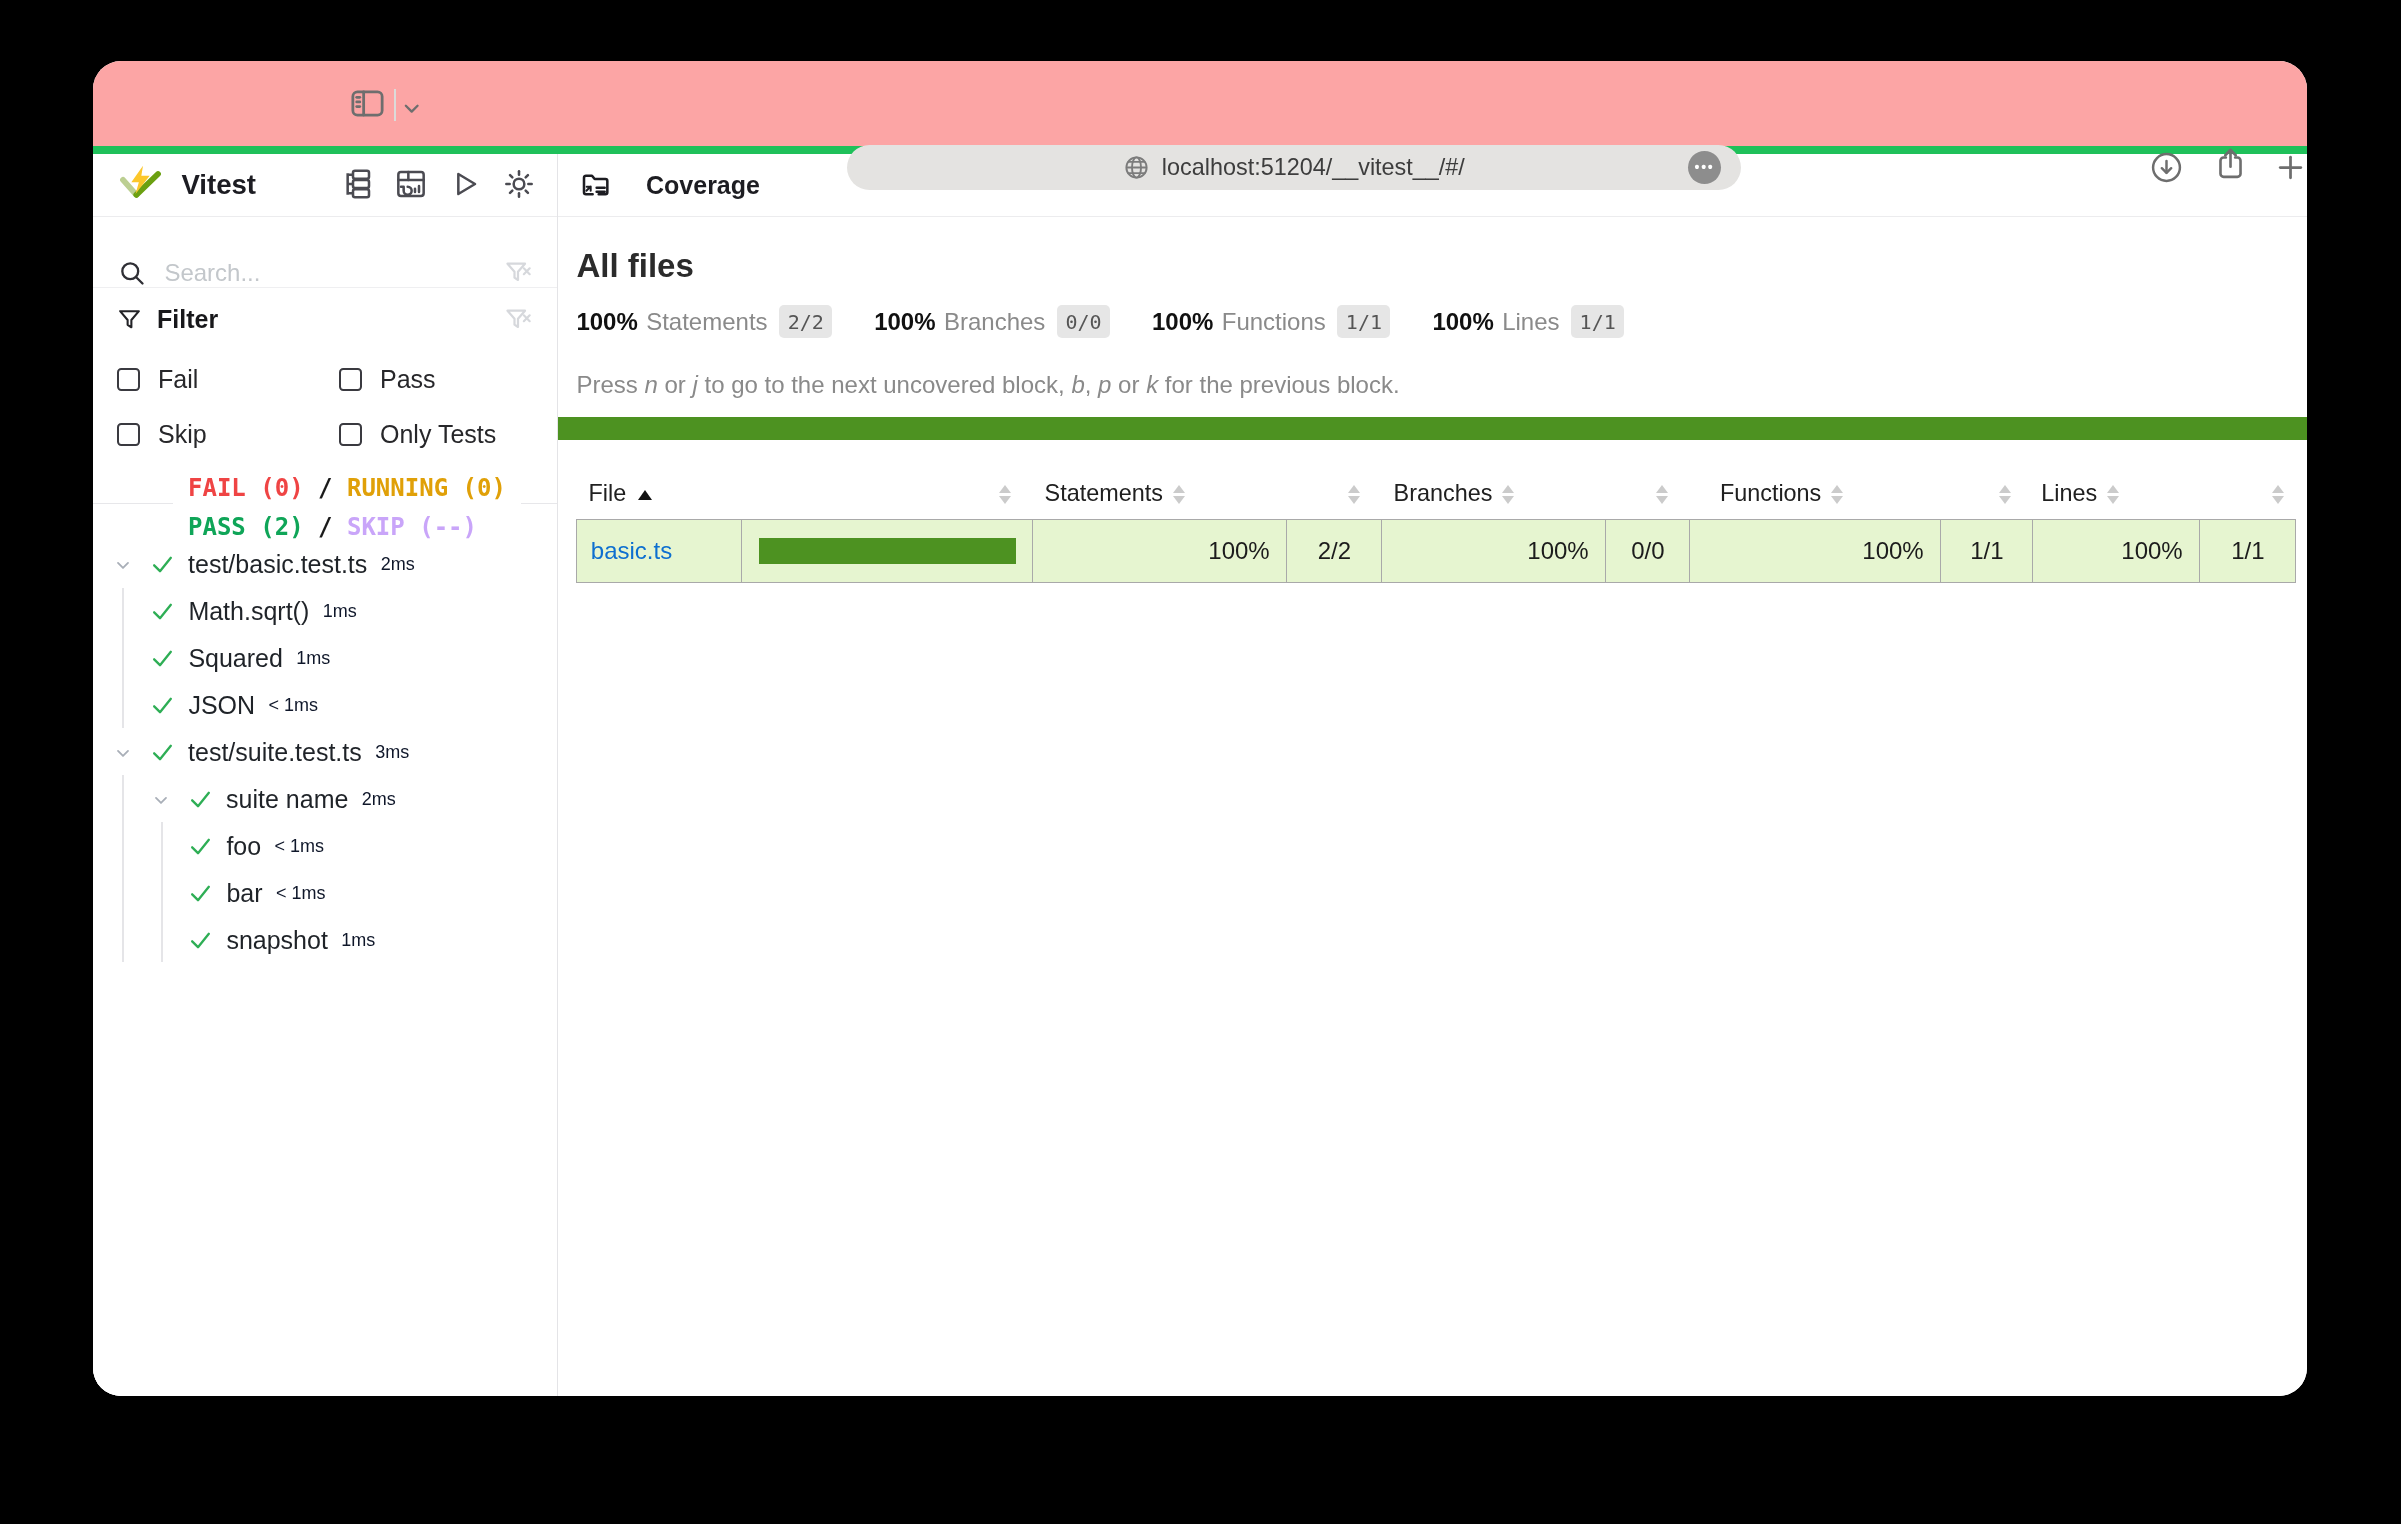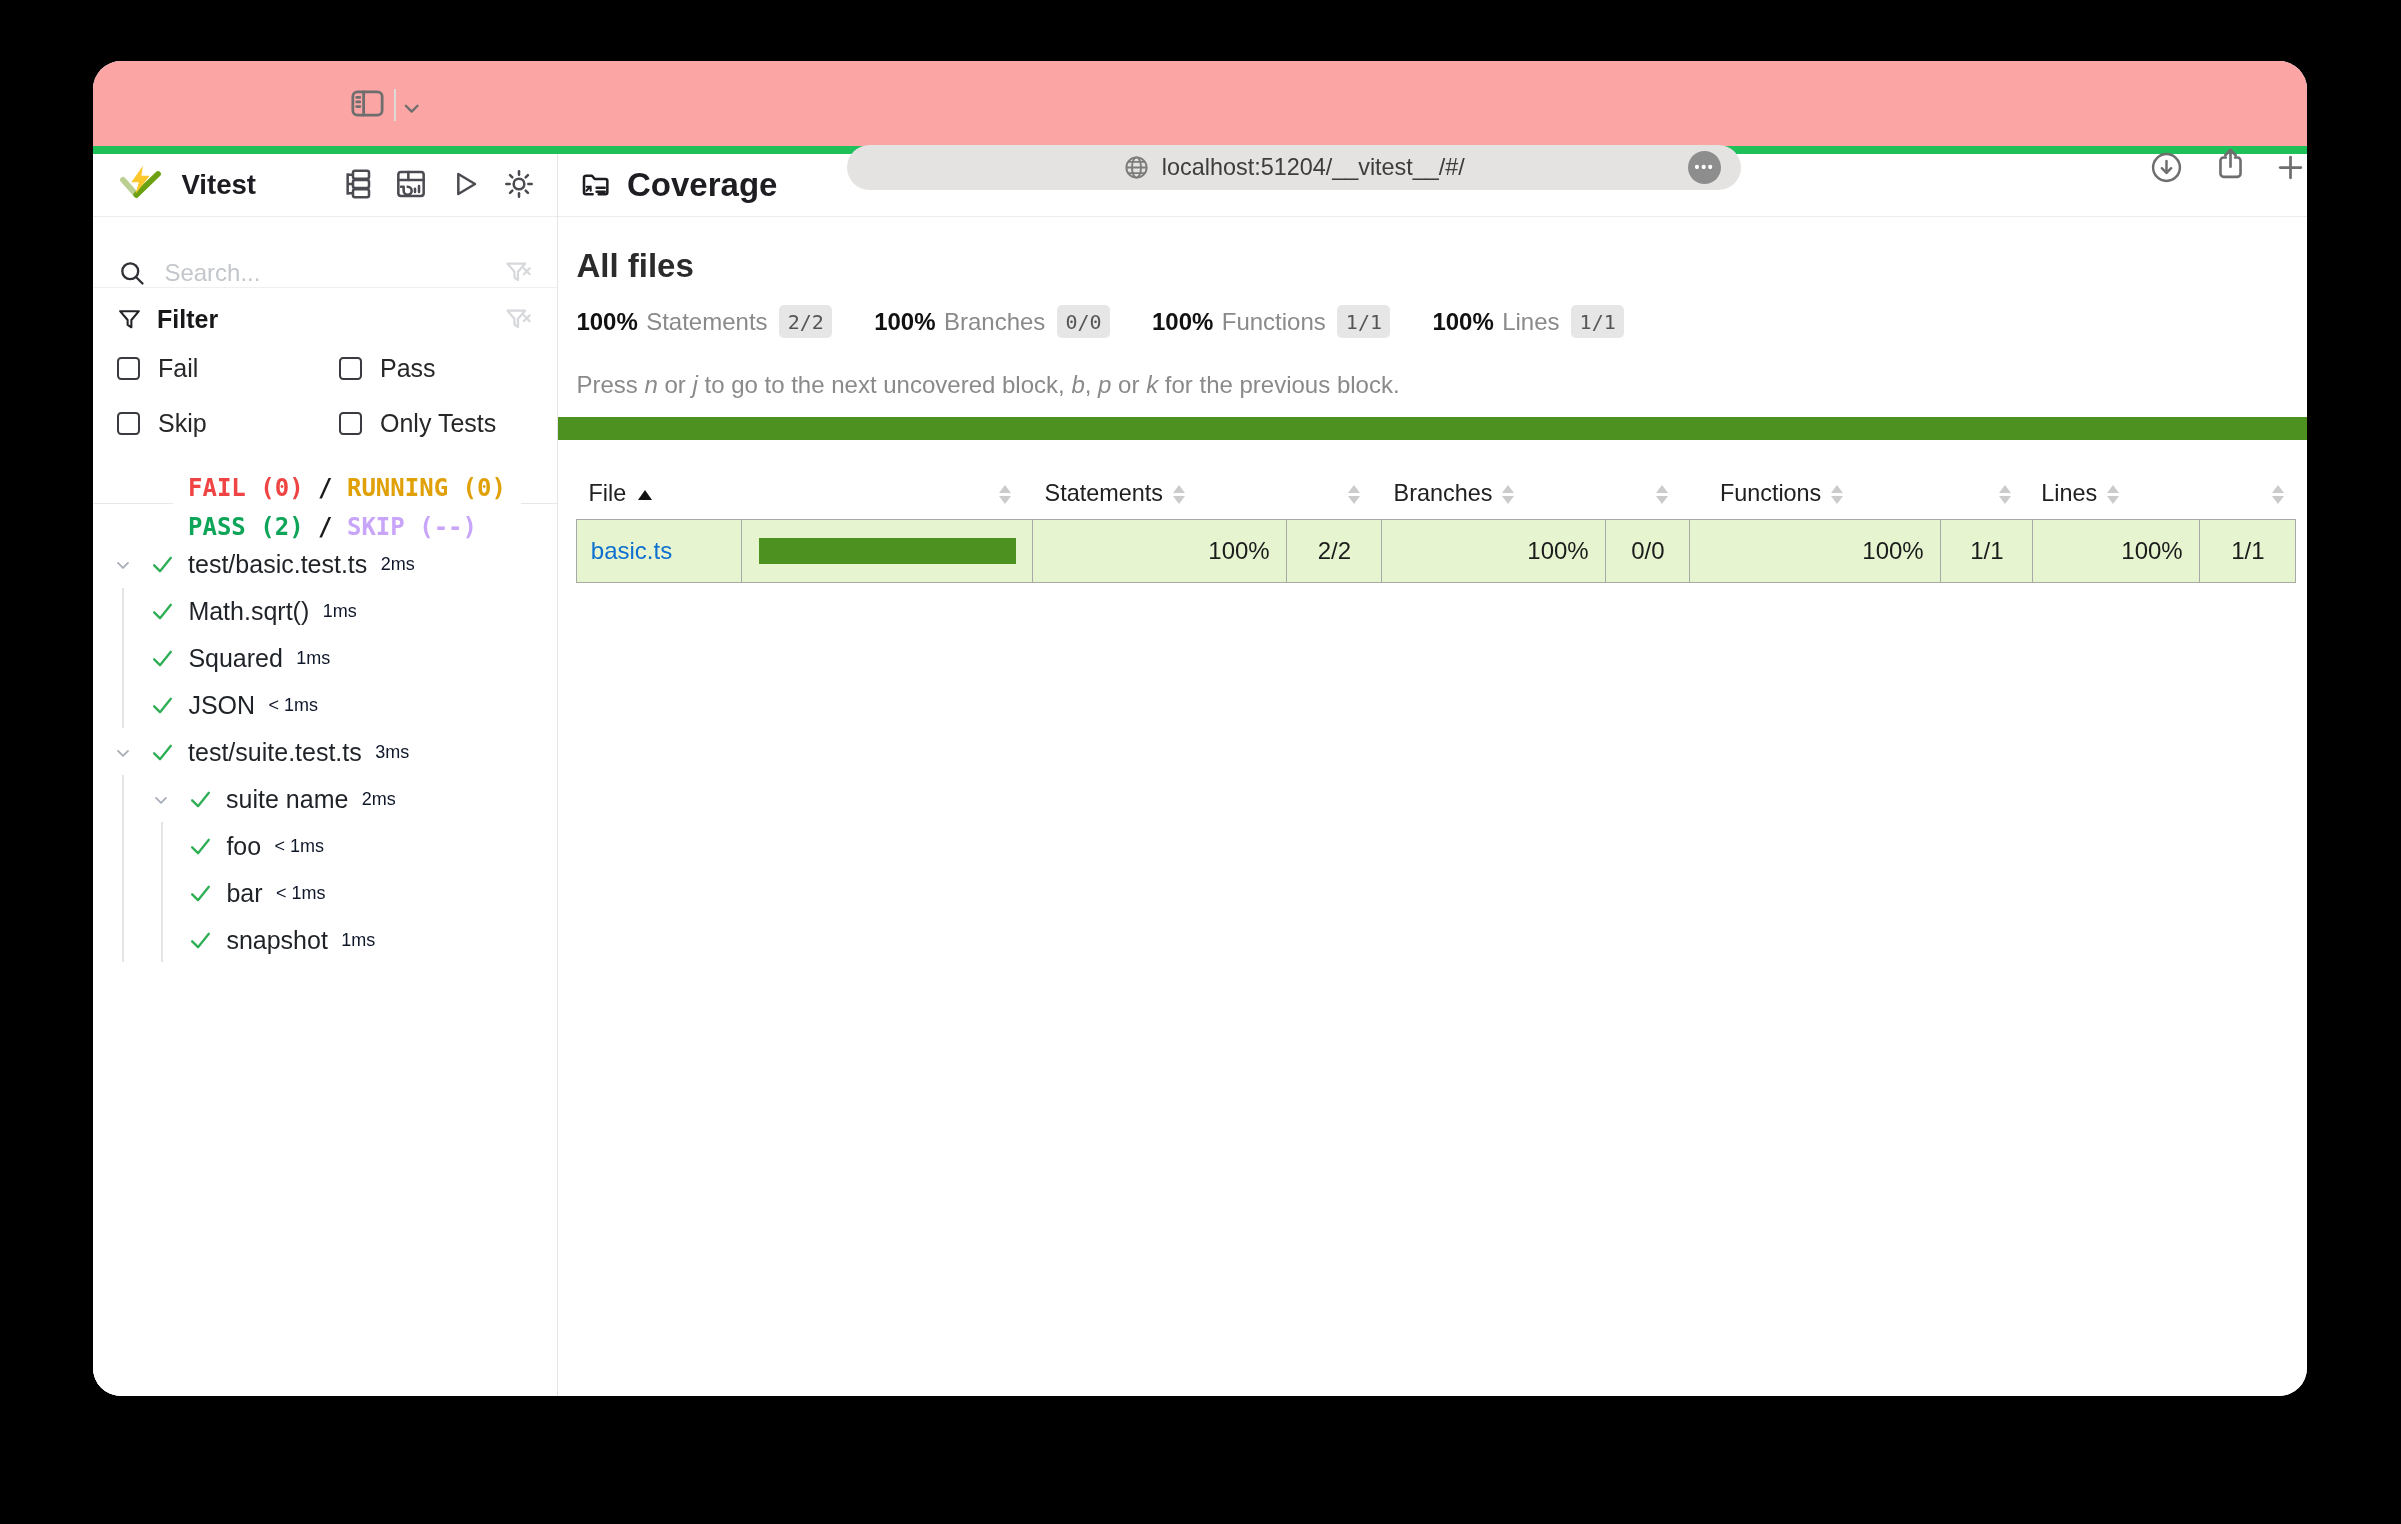--- a/index.html
+++ b/index.html
@@ -39,21 +39,21 @@
   .sb-actions .act { background:none; border:none; color:inherit; display:flex; cursor:default; }
   .search-row { height:71px; display:flex; align-items:flex-end; padding:0 25px; border-bottom:1.7px solid #efeff1; }
   .search-input { flex:1; border:none; outline:none; font-size:24px; color:#333; margin-left:18.4px;
     font-family:inherit; background:transparent; }
   .search-input::placeholder { color:#c3c7cb; }
   .dim-icon { color:#d6d8dc; display:flex; }
   .filter-panel { height:216px; border-bottom:1.7px solid #e7e7ea; padding:16.7px 25px 0 24px; position:relative; }
   .fp-title-row { display:flex; align-items:center; color:#232327; }
   .fp-title { font-size:25px; font-weight:700; margin-left:15px; color:#18181b; }
   .fp-title-row .dim-icon { margin-left:auto; }
-  .fp-grid { margin-top:20px; display:grid; grid-template-columns:222px auto; row-gap:26px; }
+  .fp-grid { margin-top:31px; display:grid; grid-template-columns:222px auto; row-gap:26px; }
   .chk-item { display:flex; align-items:center; }
   .chk-box { width:22.6px; height:22.6px; border:2.5px solid #3a3a40; border-radius:4.2px; background:#fff; flex:none; }
   .chk-label { font-size:25px; color:#27272a; margin-left:18.4px; }
   .summary { position:absolute; top:311px; left:80px; background:#fff; padding:3.3px 15px; z-index:2;
     font-family:"DejaVu Sans Mono","Liberation Mono",monospace; font-weight:700; font-size:24px; line-height:39px;
     white-space:nowrap; }
   .sum-fail { color:var(--fail-red,#ef4444); }
   .sum-running { color:var(--running-amber,#e0a008); }
   .sum-pass { color:var(--pass-green,#0fa558); }
   .sum-skip { color:var(--skip-purple,#c9a5f9); }
@@ -69,21 +69,21 @@
   .tchev { width:20px; display:flex; color:#a9afb8; flex:none; }
   .tcheck { margin-left:16.7px; display:flex; color:var(--test-green,#2eae55); flex:none; }
   .trow.l1 .tcheck, .trow.l3 .tcheck { margin-left:0; }
   .tlabel { font-size:25px; color:#1f2328; margin-left:13.4px; white-space:nowrap; }
   .tdur { font-size:18px; color:#0f172a; margin-left:13.4px; white-space:nowrap; }
 
   
   .main { flex:1; display:flex; flex-direction:column; min-width:0; }
   .main-header { height:63px; flex:none; display:flex; align-items:center; padding-left:22px;
     border-bottom:1.7px solid #ececee; color:#1d1d22; }
-  .main-title { font-size:33px; font-weight:700; margin-left:15px; }
+  .main-title { font-size:25px; font-weight:700; margin-left:34px; }
   .report { flex:1; position:relative; padding-left:18.4px; color:#333; overflow:hidden; }
   .rpt-h1 { margin-top:30px; font-size:33px; font-weight:700; color:#2b2b2b; }
   .metrics { margin-top:20px; display:flex; gap:42px; align-items:center; }
   .metric { display:flex; align-items:center; white-space:nowrap; }
   .metric .pct { font-size:24px; font-weight:700; color:#111; }
   .metric .mlabel { font-size:24px; color:#8a8a8a; margin-left:8.4px; }
   .fraction { font-family:"DejaVu Sans Mono","Liberation Mono",monospace; font-size:20px; color:#555;
     background:#e6e6e6; border-radius:5px; padding:4.2px 8.4px; margin-left:11.7px; }
   .hint { margin-top:33px; font-size:24px; color:#8a8a8a; }
   .hint .k { font-style:italic; }

